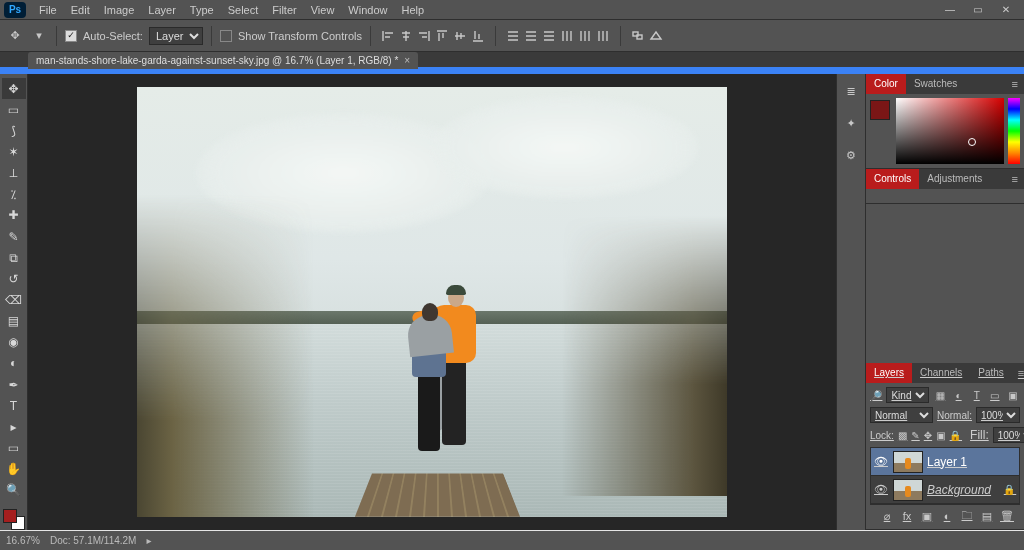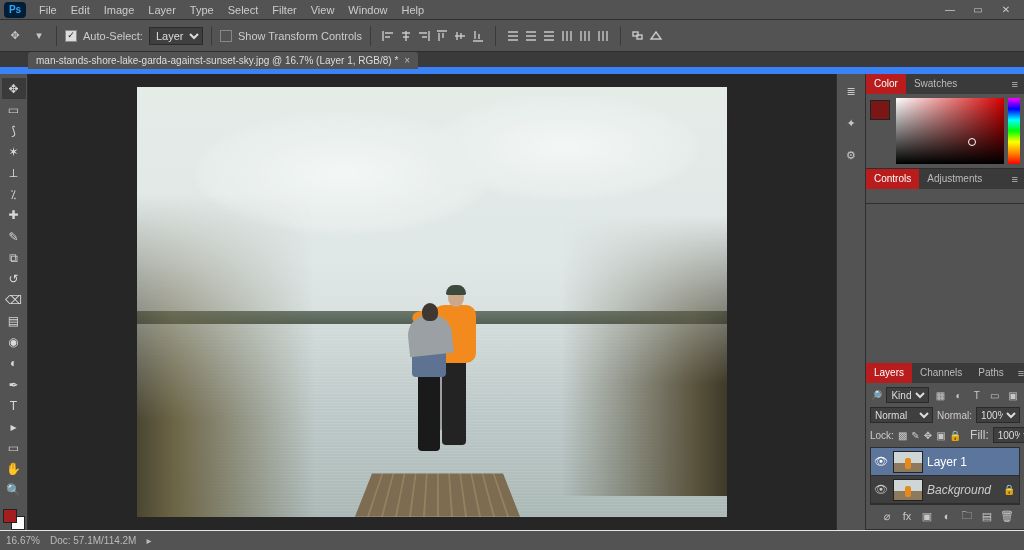--- a/index.html
+++ b/index.html
@@ -90,21 +90,21 @@
   background:linear-gradient(to top,#000,transparent),linear-gradient(to right,#fff,transparent),#d60000; }
 #colorpanel .hue { position:absolute; right:4px; top:4px; width:12px; bottom:4px;
   background:linear-gradient(#f0f,#00f,#0ff,#0f0,#ff0,#f80,#f00); }
 #colorpanel .fgsw { position:absolute; left:4px; top:6px; width:20px; height:20px; background:#7a1616; border:1px solid #222; }
 #colorpanel .ring { position:absolute; width:8px; height:8px; border:1px solid #fff; border-radius:50%; right:28px; top:40px; }
 
 
 #libs .body { height:14px; }
 
 
-#layerspanel { margin-top:auto; }
+#layerspanel { margin-top:auto;text-decoration:underline; }
 #layerspanel .body { padding:4px; }
 .lp-row { display:flex; align-items:center; gap:4px; margin-bottom:4px; }
 .lp-row select,.lp-row input { background:#3f3f3f; color:#ddd; border:1px solid #2a2a2a; font-size:10px; height:16px; }
 .lp-row .mini { width:16px; height:16px; display:flex; align-items:center; justify-content:center; color:#c8c8c8; font-size:10px; }
 .layer-list { border:1px solid #2e2e2e; background:#3f3f3f; }
 .layer { display:flex; align-items:center; height:28px; border-bottom:1px solid #2e2e2e; padding:0 2px; gap:4px; }
 .layer.sel { background:#5b759c; color:#fff; }
 .layer .eye { width:16px; text-align:center; }
 .layer .thumb { width:30px; height:22px; border:1px solid #222; background:#888; display:flex; align-items:center; justify-content:center; overflow:hidden; }
 .layer .thumb .mini-scene { width:100%; height:100%; background:linear-gradient(#cfd7d6 55%,#8d7a5e 55%); position:relative; }

